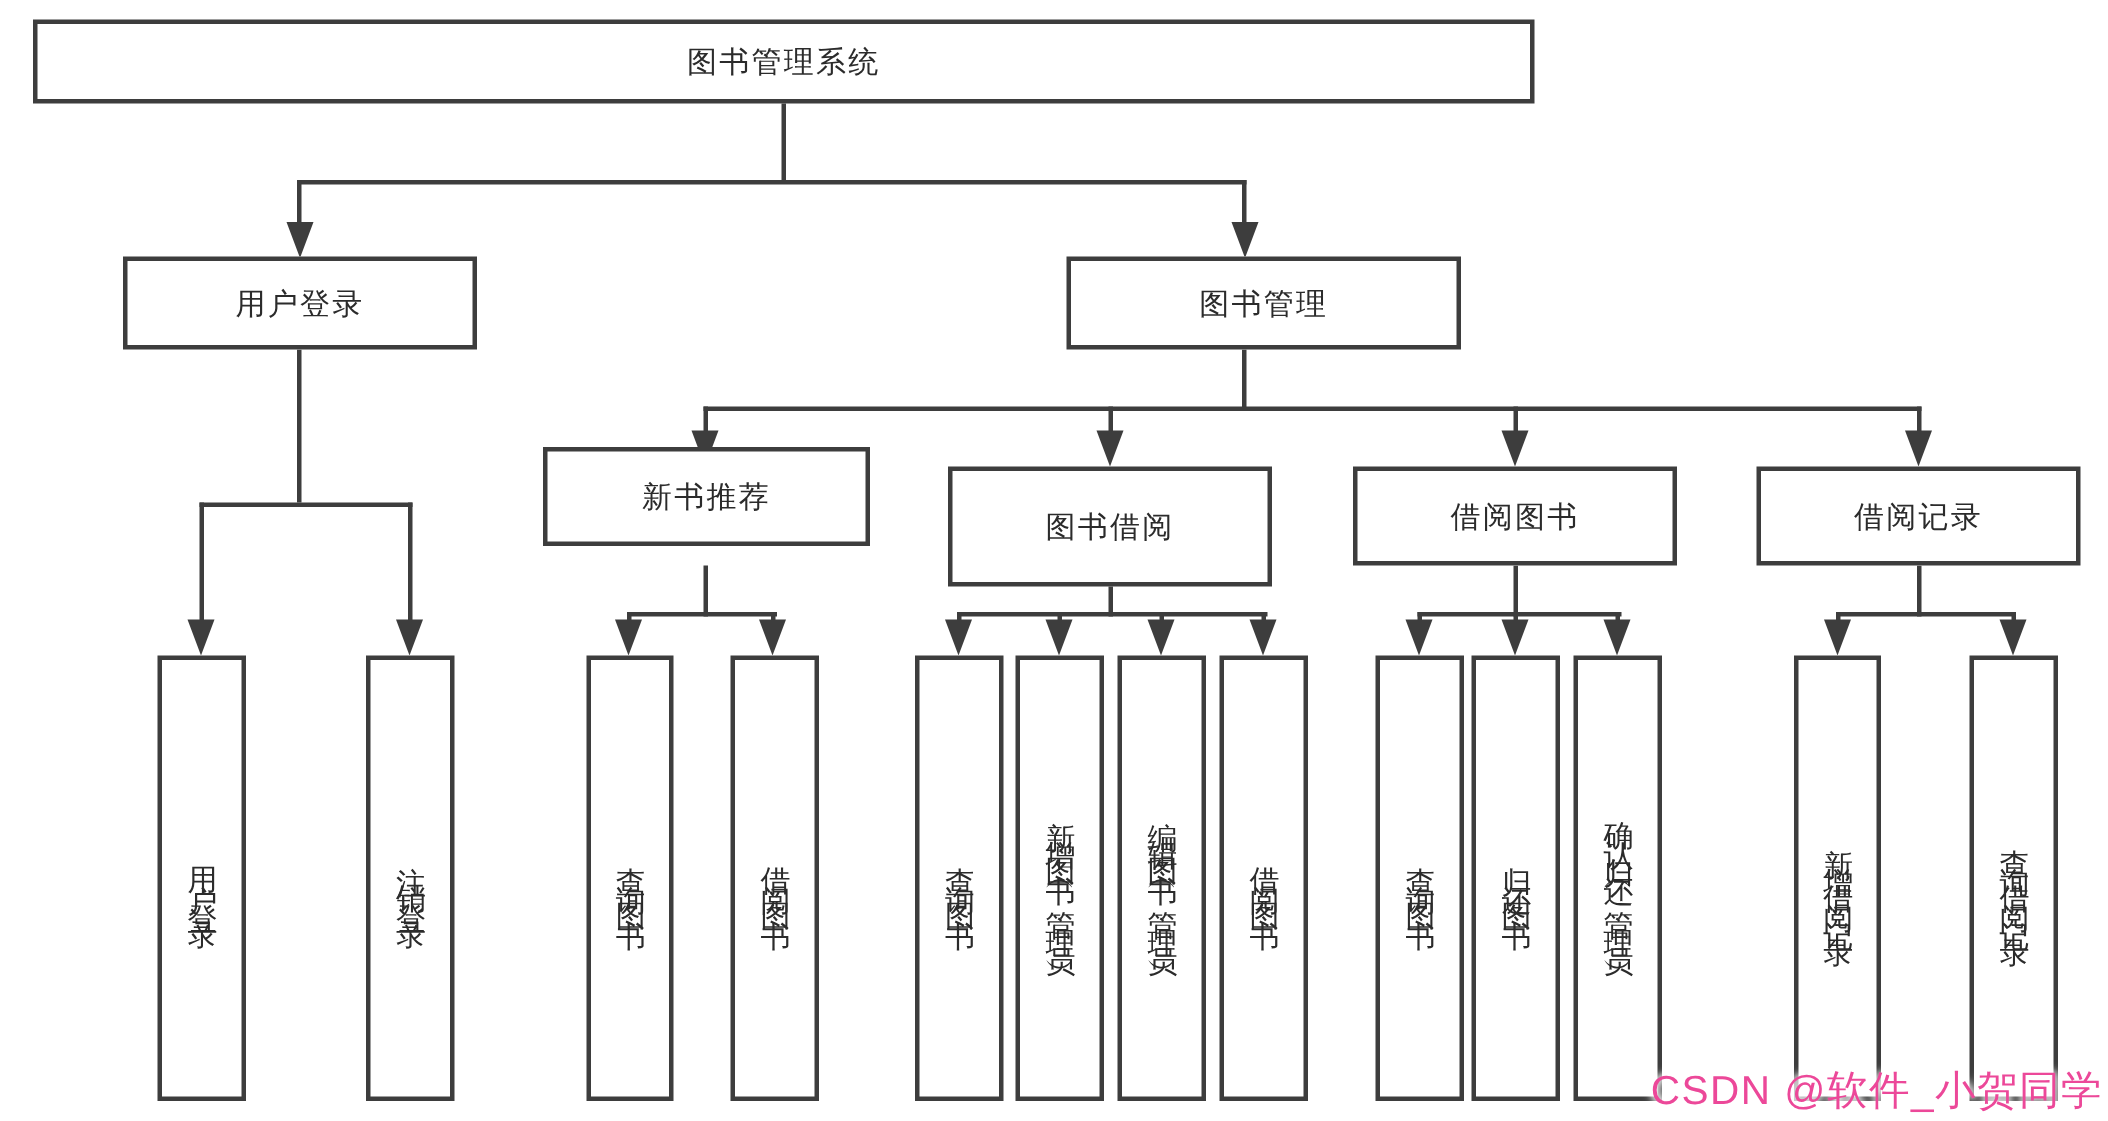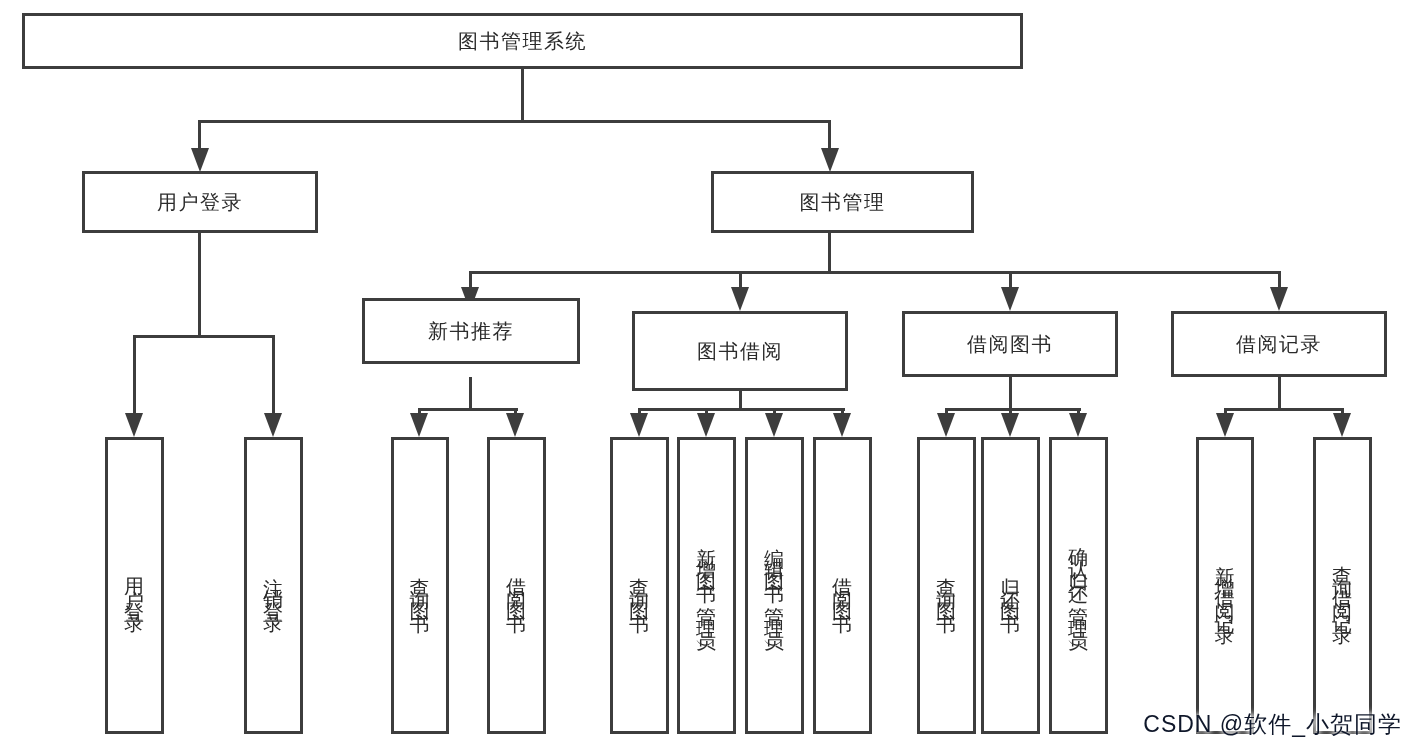--- a/index.html
+++ b/index.html
@@ -19,21 +19,21 @@
   }
   .vl{position:absolute;width:3px;background:#3d3d3d;z-index:1;}
   .hl{position:absolute;height:3px;background:#3d3d3d;z-index:1;}
   .ar{
     position:absolute;width:0;height:0;border-style:solid;z-index:1;
     border-width:24px 9px 0 9px;
     border-color:#3d3d3d transparent transparent transparent;
   }
   .wm{
     position:absolute;top:709px;right:3px;z-index:6;
-    font-size:23px;color:#0f172a;letter-spacing:1px;
+    font-size:27px;color:#ec4899;letter-spacing:1px;
     text-shadow:0 0 4px #ffffff,0 0 6px #ffffff,0 0 8px #ffffff;
   }
 </style>
 </head>
 <body>
 
 <div class="canvas">
 
   <div class="node" style="left:22px;top:13px;width:1001px;height:56px">
     <span class="lbl">图书管理系统</span>

